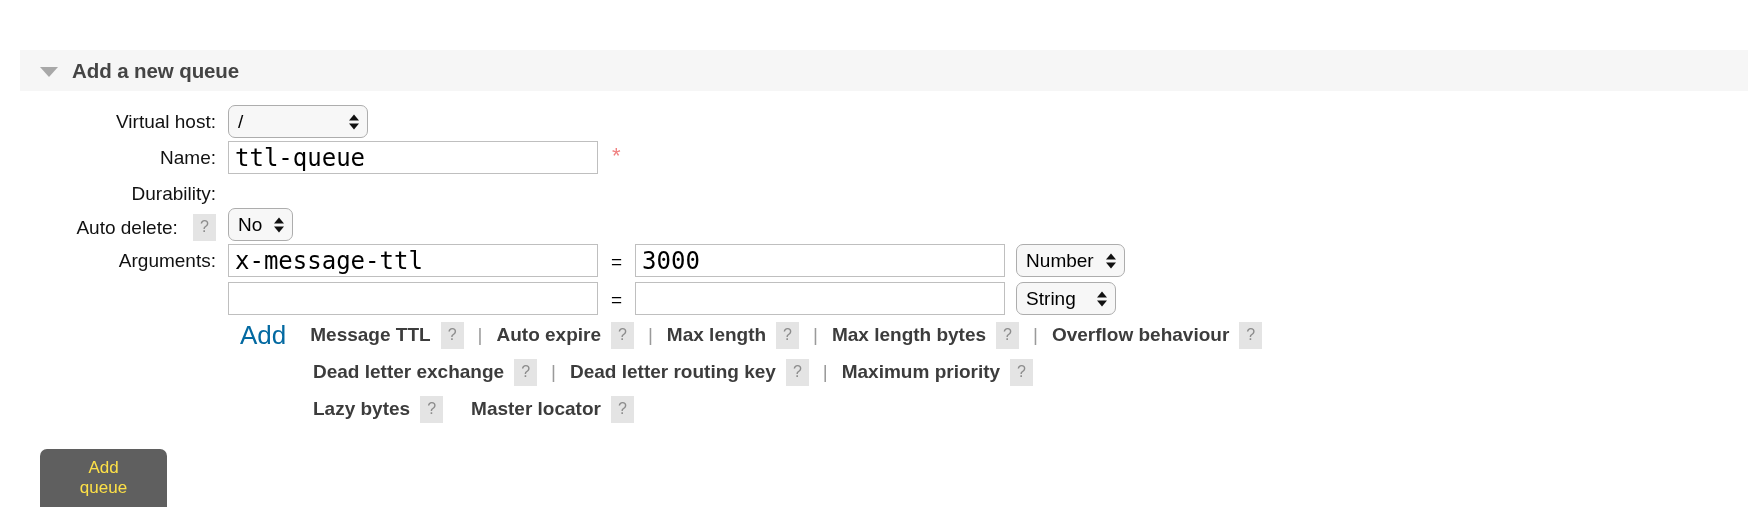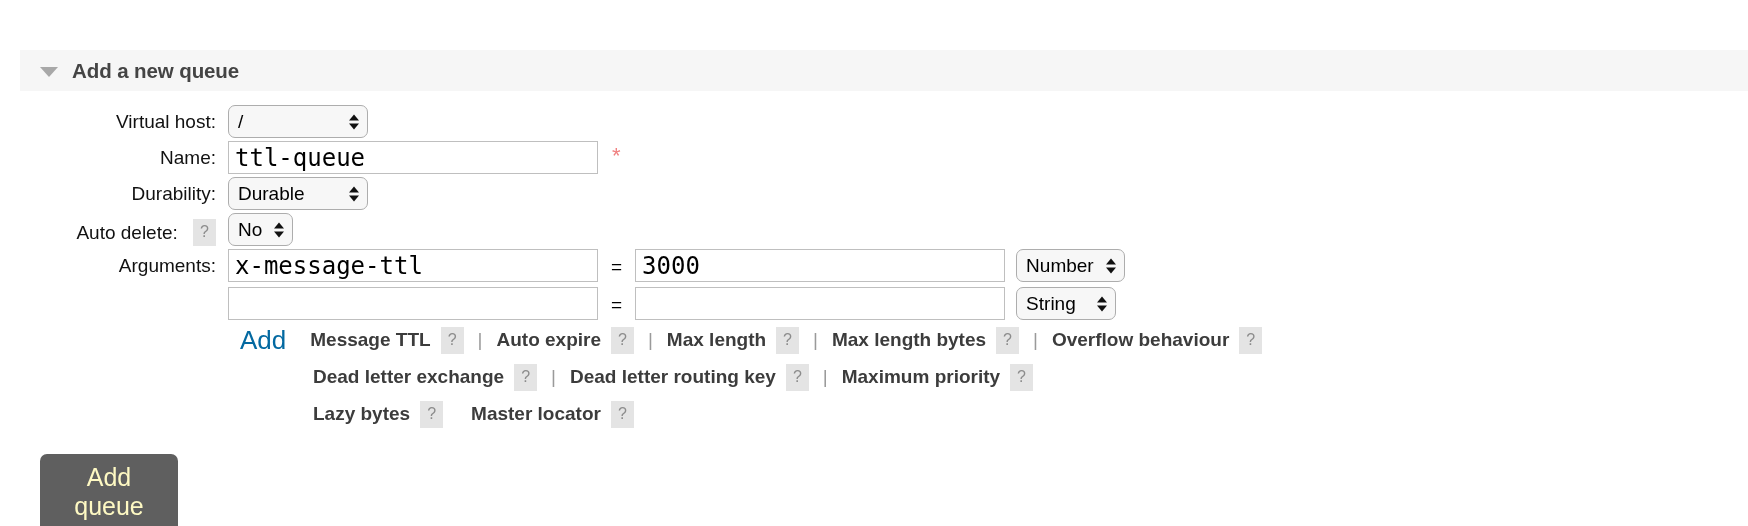--- a/index.html
+++ b/index.html
@@ -199,27 +199,27 @@
     margin: 0 14px 0 0;
   }
 
   
   .submit-wrap {
     margin-left: 20px;
     margin-top: 18px;
   }
   .submit-btn {
     background: #5f5f5f;
-    color: #fef9c3;
+    color: #fde047;
     border: none;
     border-radius: 7px 7px 0 0;
     font-family: "Liberation Sans", sans-serif;
-    font-size: 25px;
+    font-size: 17px;
     padding: 9px 26px;
-    width: 138px;
+    width: 127px;
     text-align: center;
     cursor: pointer;
     display: block;
   }
 </style>
 </head>
 <body>
 
 <div id="section">
 
@@ -251,29 +251,20 @@
       </div>
       <div class="field-area">
         <input class="txt name" type="text" value="ttl-queue" style="">
         <span class="required-star">*</span>
       </div>
     </div>
 
     <div class="form-row">
       <div class="form-label">
         <span class="label-text">Durability:</span>
-      </div>
-      <div class="field-area">
-        <span class="sel-wrap">
-          <span class="sel" style="min-width:140px;">Durable</span>
-          <span class="sel-arrows">
-            <span class="up"></span>
-              <span class="down"></span>
-          </span>
-        </span>
       </div>
     </div>
 
     <div class="form-row">
       <div class="form-label">
         <span class="label-text">Auto delete:</span>
         <span class="help-badge">?</span>
       </div>
       <div class="field-area">
         <span class="sel-wrap">

